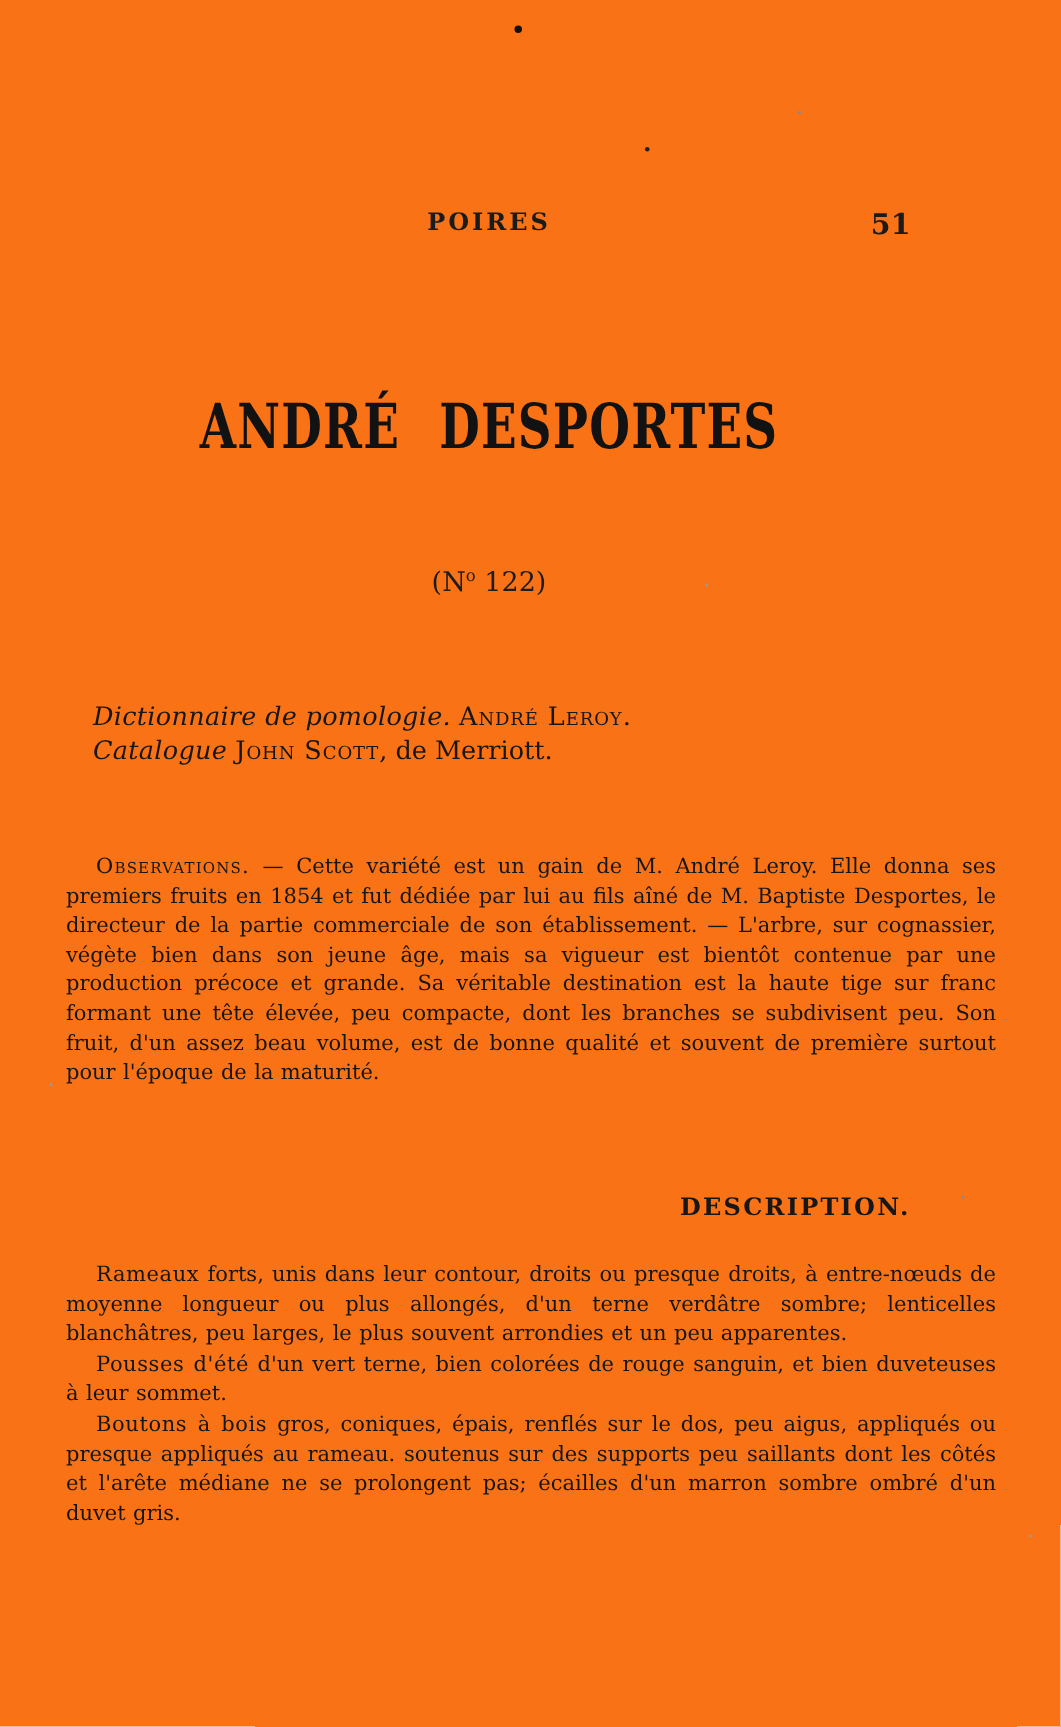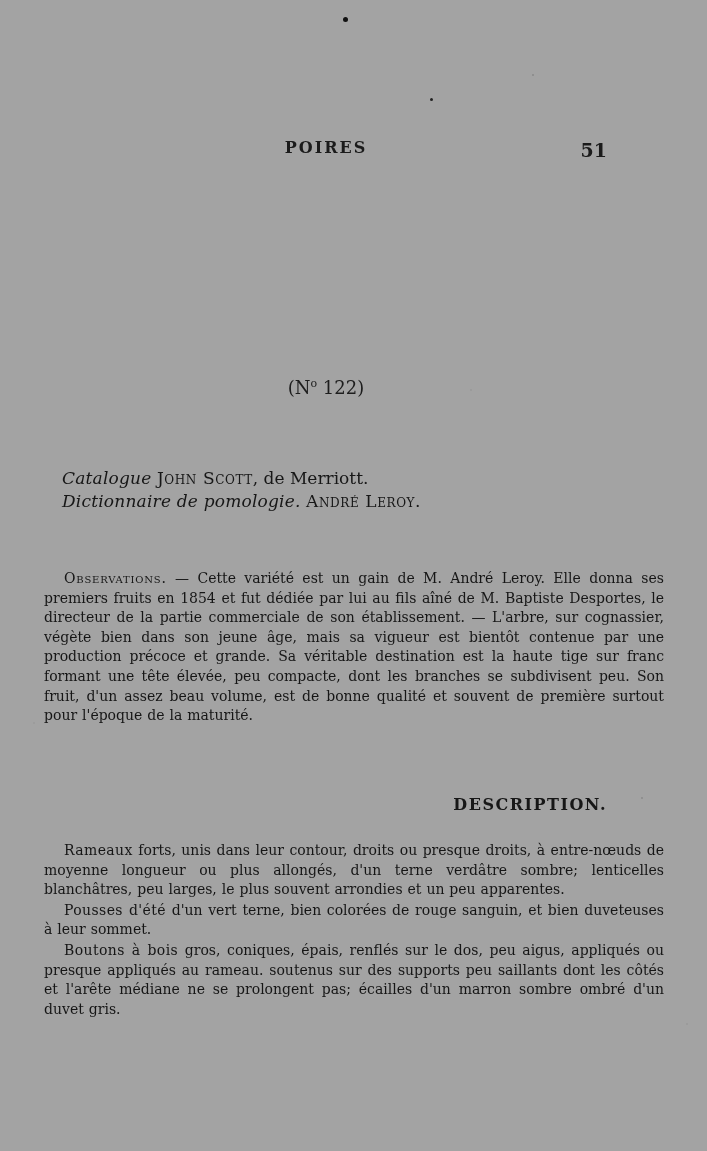--- a/index.html
+++ b/index.html
@@ -1,20 +1,20 @@
 <!DOCTYPE html>
 <html><head>
 <meta charset="utf-8">
 <style>
   html,body { margin:0; padding:0; background:#e9e9e9; }
   .page {
     position:relative;
     width:707px; height:1151px;
     margin:0 auto;
-    background:#a3a3a3;
+    background:#f97316;
     color:#1b1b1b;
     font-family:"DejaVu Serif", serif;
     overflow:hidden;
     -webkit-font-smoothing:antialiased;
   }
 
   
   .running-header {
     position:absolute; left:45px; top:138px; width:562px;
     text-align:center; font-size:16px; font-weight:700; letter-spacing:2px;
@@ -94,28 +94,31 @@
   <span class="speck s4"></span>
   <span class="speck s5"></span>
   <span class="speck s6"></span>
   <span class="speck s7"></span>
 
   <header class="running-header">
     <span class="running-title">POIRES</span>
     <span class="page-number">51</span>
   </header>
 
+  <h1 class="title">
+    <span class="title-inner">ANDRÉ DESPORTES</span>
+  </h1>
 
   <div class="edition">
     <span>(N</span><sup>o</sup><span> 122)</span>
   </div>
 
   <div class="references">
+    <p class="ref-line"><i>Dictionnaire de pomologie.</i> <span class="sc">André Leroy</span><span>.</span></p>
     <p class="ref-line"><i>Catalogue</i> <span class="sc">John Scott</span><span>, de Merriott.</span></p>
-    <p class="ref-line"><i>Dictionnaire de pomologie.</i> <span class="sc">André Leroy</span><span>.</span></p>
   </div>
 
   <p class="bodypara observations"><span class="sc lead">Observations.</span><span> — </span><span>Cette variété est un gain de M. André Leroy. Elle donna ses premiers fruits en 1854 et fut dédiée par lui au fils aîné de M. Baptiste Desportes, le directeur de la partie commerciale de son établissement. — L'arbre, sur cognassier, végète bien dans son jeune âge, mais sa vigueur est bientôt contenue par une production précoce et grande. Sa véritable destination est la haute tige sur franc formant une tête élevée, peu compacte, dont les branches se subdivisent peu. Son fruit, d'un assez beau volume, est de bonne qualité et souvent de première surtout pour l'époque de la maturité.</span></p>
 
   <h2 class="description-heading">DESCRIPTION.</h2>
 
   <section class="entries">
     <p class="bodypara entry"><b class="term">Rameaux</b><span> forts, unis dans leur contour, droits ou presque droits, à entre-nœuds de moyenne longueur ou plus allongés, d'un terne verdâtre sombre; lenticelles blanchâtres, peu larges, le plus souvent arrondies et un peu apparentes.</span></p>
     <p class="bodypara entry"><b class="term">Pousses d'été</b><span> d'un vert terne, bien colorées de rouge sanguin, et bien duveteuses à leur sommet.</span></p>
     <p class="bodypara entry"><b class="term">Boutons à bois</b><span> gros, coniques, épais, renflés sur le dos, peu aigus, appliqués ou presque appliqués au rameau. soutenus sur des supports peu saillants dont les côtés et l'arête médiane ne se prolongent pas; écailles d'un marron sombre ombré d'un duvet gris.</span></p>

